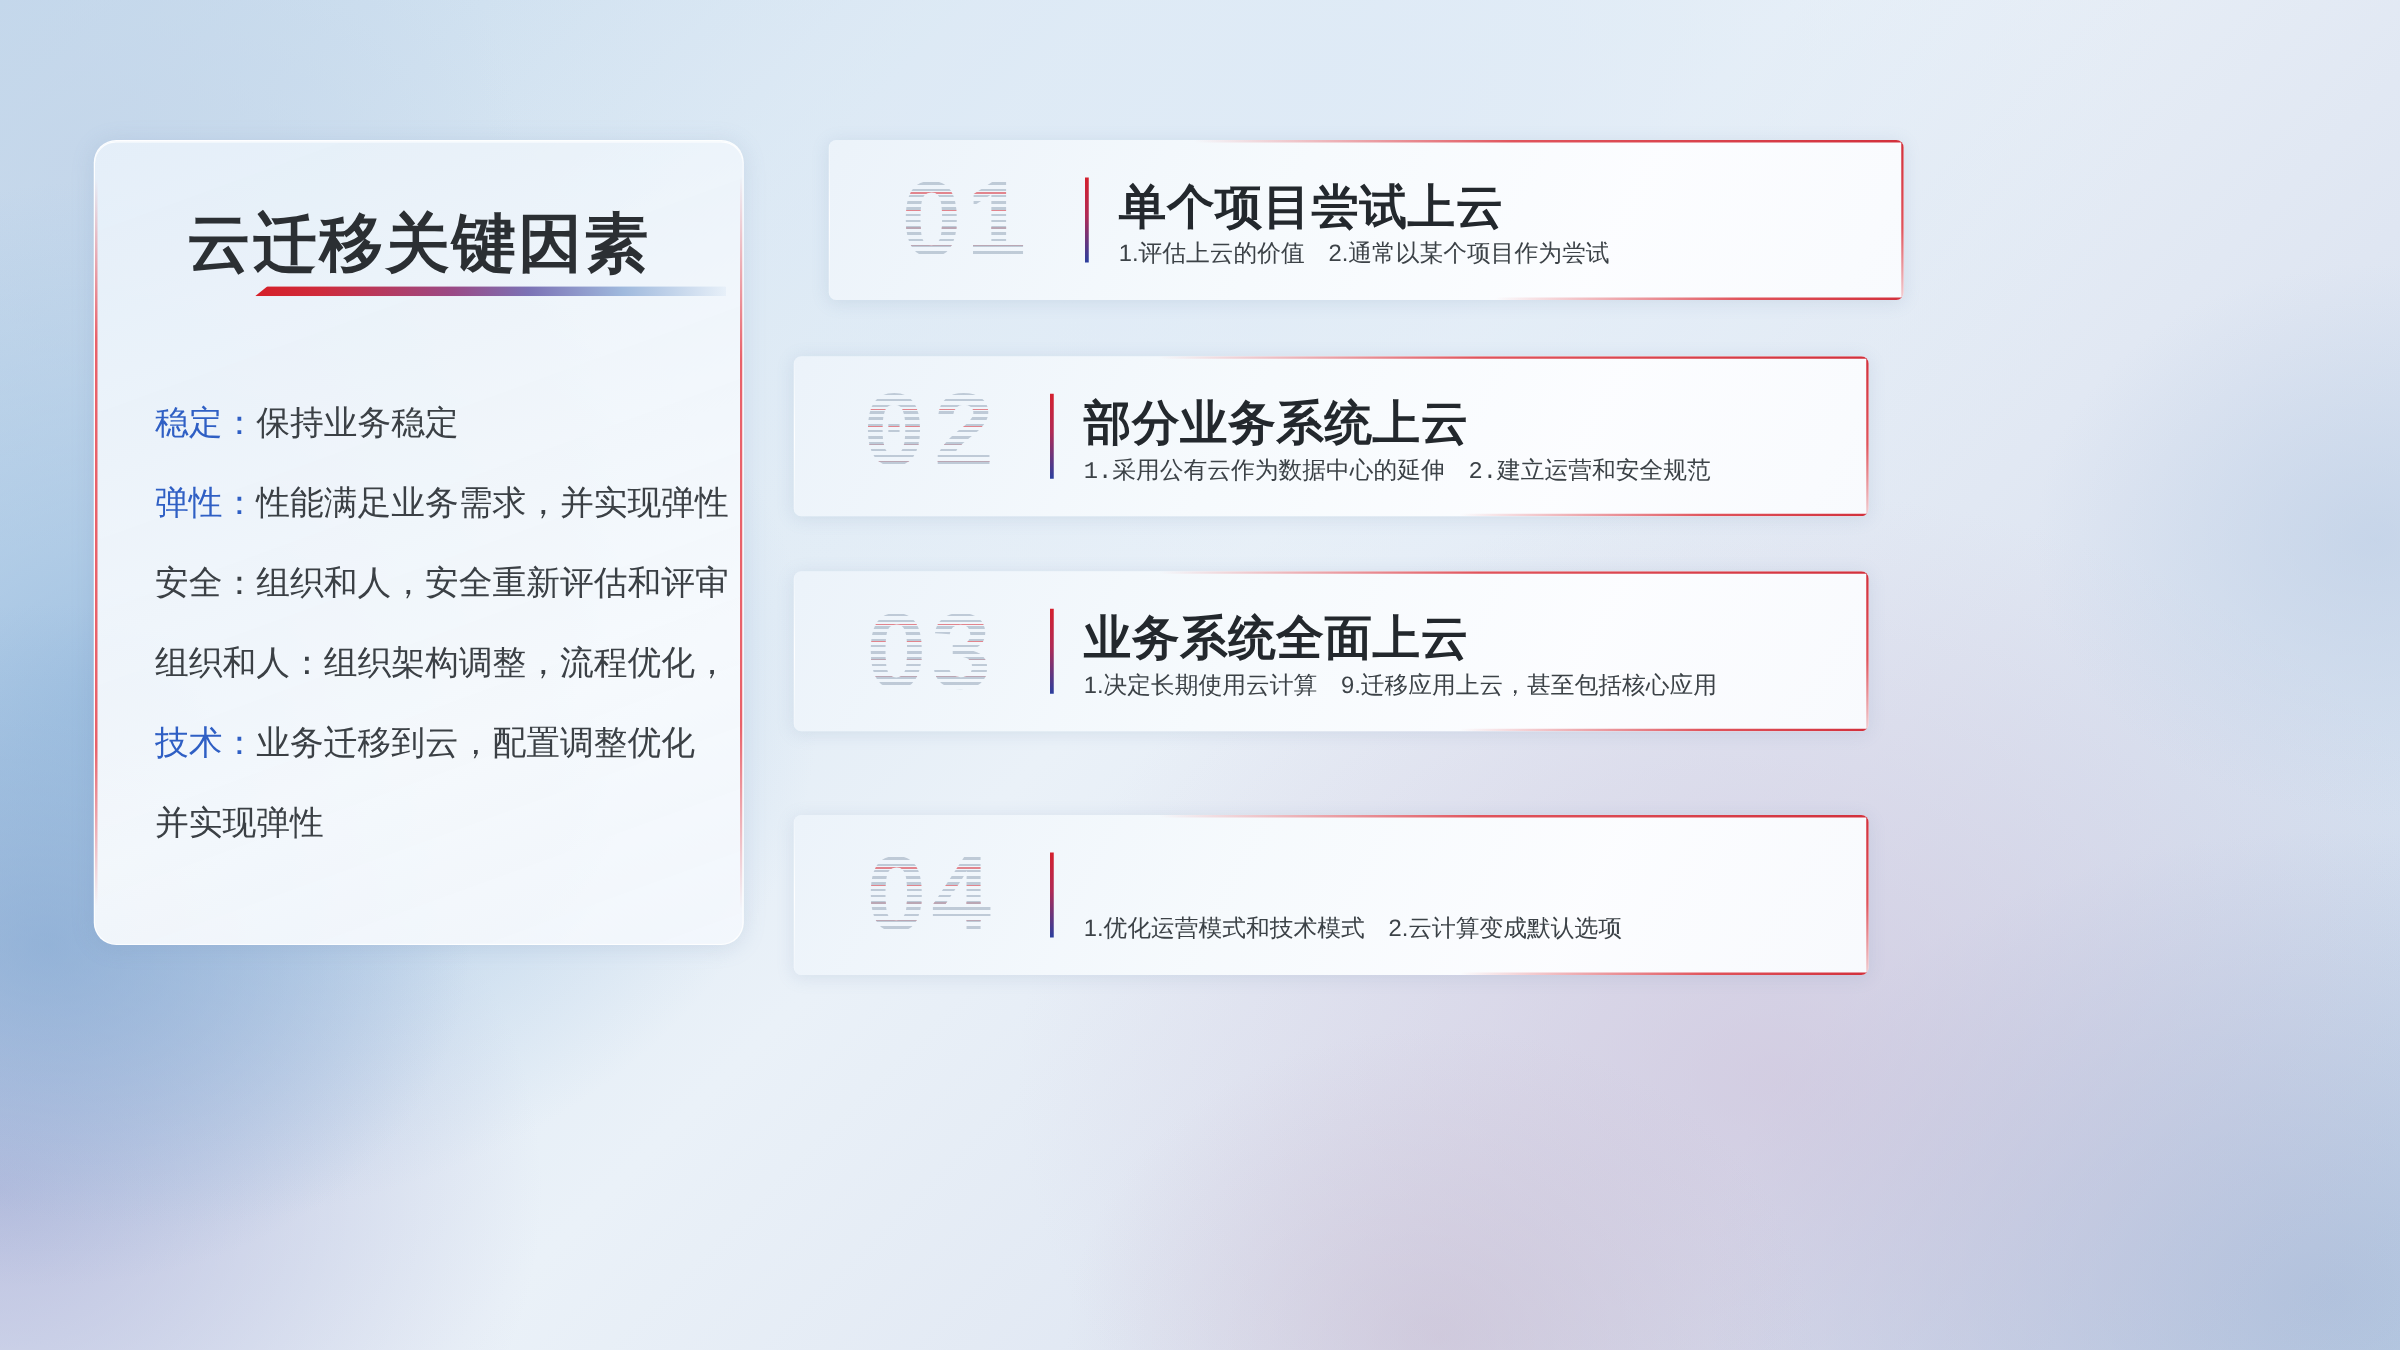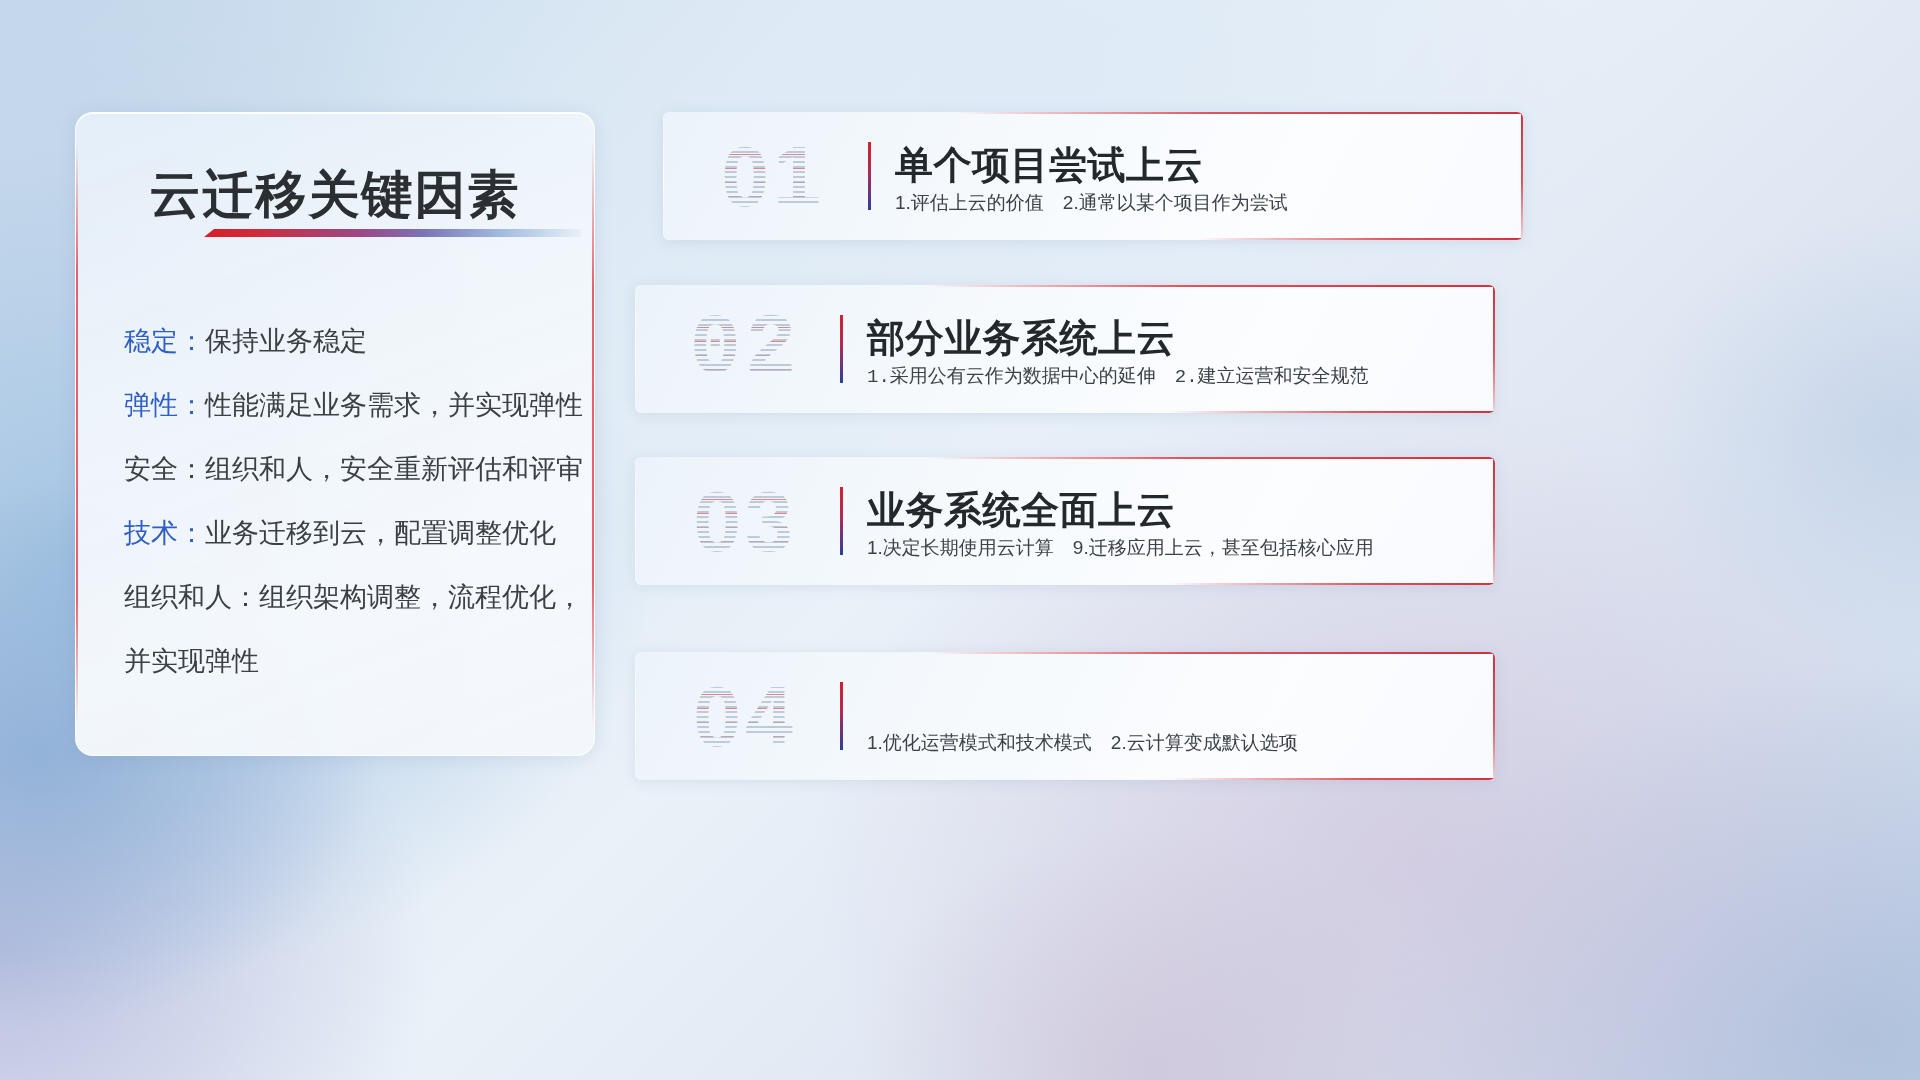--- a/index.html
+++ b/index.html
@@ -49,21 +49,21 @@
   .panel-title{
     position:absolute;left:0;right:0;top:48px;text-align:center;
     font-size:51px;font-weight:bold;color:#2b2f33;letter-spacing:2px;
   }
   .title-rule{
     position:absolute;left:128px;top:116px;width:377px;height:8px;
     background:linear-gradient(90deg,#d61f28 0%, #cf2b3c 14%, #9a4a86 42%, #7b72b5 58%, #9fb9dd 78%, rgba(205,222,240,0.25) 100%);
     clip-path:polygon(10px 0, 100% 0, 100% 100%, 0 100%);
     border-radius:1px;
   }
-  .panel-lines{position:absolute;left:48px;right:28px;top:196px;}
+  .panel-lines{position:absolute;left:48px;right:28px;top:196px;font-family:Liberation Mono, monospace;}
   .pline{font-size:27px;line-height:64px;color:#3b4045;white-space:nowrap;}
   .pline .k{color:#2f5fc4;}
   .pline .k.dark{color:#3b4045;}
 
   
   .card{
     position:absolute;left:635px;width:860px;height:128px;
     border-radius:6px;
     background:linear-gradient(118deg, rgba(236,243,250,0.97) 0%, rgba(246,250,253,0.98) 40%, rgba(252,253,255,0.99) 72%, rgba(249,251,254,0.97) 100%);
     box-shadow:0 2px 14px rgba(105,135,172,0.16);
@@ -138,24 +138,24 @@
       <div class="pline">
         <span class="k">稳定：</span><span>保持业务稳定</span>
       </div>
       <div class="pline">
         <span class="k">弹性：</span><span>性能满足业务需求，并实现弹性</span>
       </div>
       <div class="pline">
         <span class="k dark">安全：</span><span>组织和人，安全重新评估和评审</span>
       </div>
       <div class="pline">
+        <span class="k dark">组织和人：</span><span>组织架构调整，流程优化，</span>
+      </div>
+      <div class="pline">
         <span class="k">技术：</span><span>业务迁移到云，配置调整优化</span>
-      </div>
-      <div class="pline">
-        <span class="k dark">组织和人：</span><span>组织架构调整，流程优化，</span>
       </div>
       <div class="pline">
         <span class="k dark"></span><span>并实现弹性</span>
       </div>
     </div>
   </div>
 
   <div class="card" style="top:112px;margin-left:28px;">
     <div class="edge-top"></div>
     <div class="edge-right"></div>

